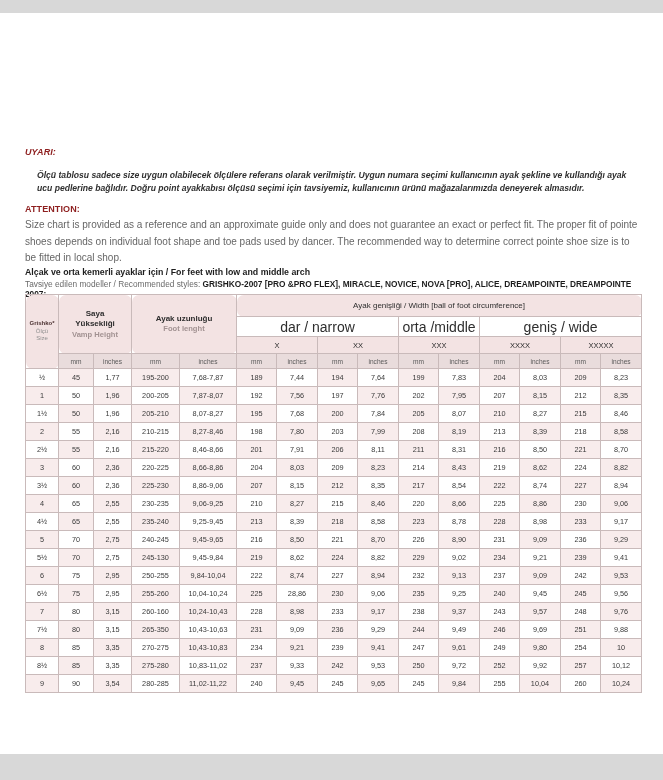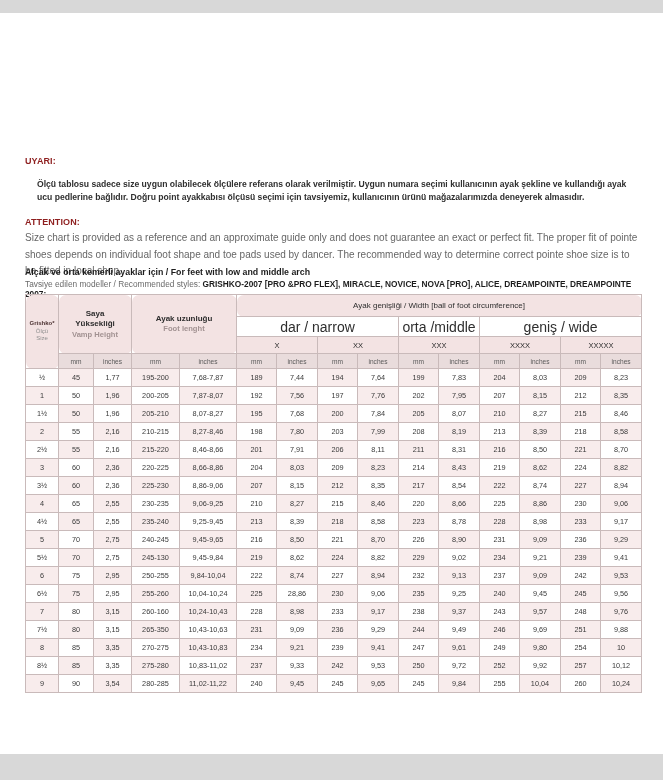--- a/index.html
+++ b/index.html
@@ -45,26 +45,26 @@
   tbody td{height:17px;}
   td.even{background:#ffffff;}
   td.odd{background:#f8ecec;}
 </style>
 </head>
 <body>
 
 <div class="strip top"></div>
 <div class="strip bottom"></div>
 
-<div class="abs" style="top:156px;">
+<div class="abs" style="top:147px;font-style:italic;">
   <p class="heading-red">UYARI:</p>
   <p class="para-bold">Ölçü tablosu sadece size uygun olabilecek ölçülere referans olarak verilmiştir. Uygun numara seçimi kullanıcının ayak şekline ve kullandığı ayak ucu pedlerine bağlıdır. Doğru point ayakkabısı ölçüsü seçimi için tavsiyemiz, kullanıcının ürünü mağazalarımızda deneyerek almasıdır.</p>
 </div>
 
-<div class="abs" style="top:217px;">
+<div class="abs" style="top:204px;">
   <p class="heading-red">ATTENTION:</p>
   <p class="para-gray">Size chart is provided as a reference and an approximate guide only and does not guarantee an exact or perfect fit. The proper fit of pointe shoes depends on  individual foot shape and toe pads used by dancer. The recommended way to determine correct pointe shoe size is to be fitted in local shop.</p>
 </div>
 
 <div class="abs" style="top:267px;">
   <p class="arch-title">Alçak ve orta kemerli ayaklar için / For feet with low and middle arch</p>
   <p class="styles-line"><span>Tavsiye edilen modeller / Recommended styles: </span><span class="val">GRISHKO-2007 [PRO &amp;PRO FLEX], MIRACLE, NOVICE, NOVA [PRO], ALICE, DREAMPOINTE, DREAMPOINTE 2007:</span></p>
 </div>
 
 <div class="abs" style="top:294px;">

